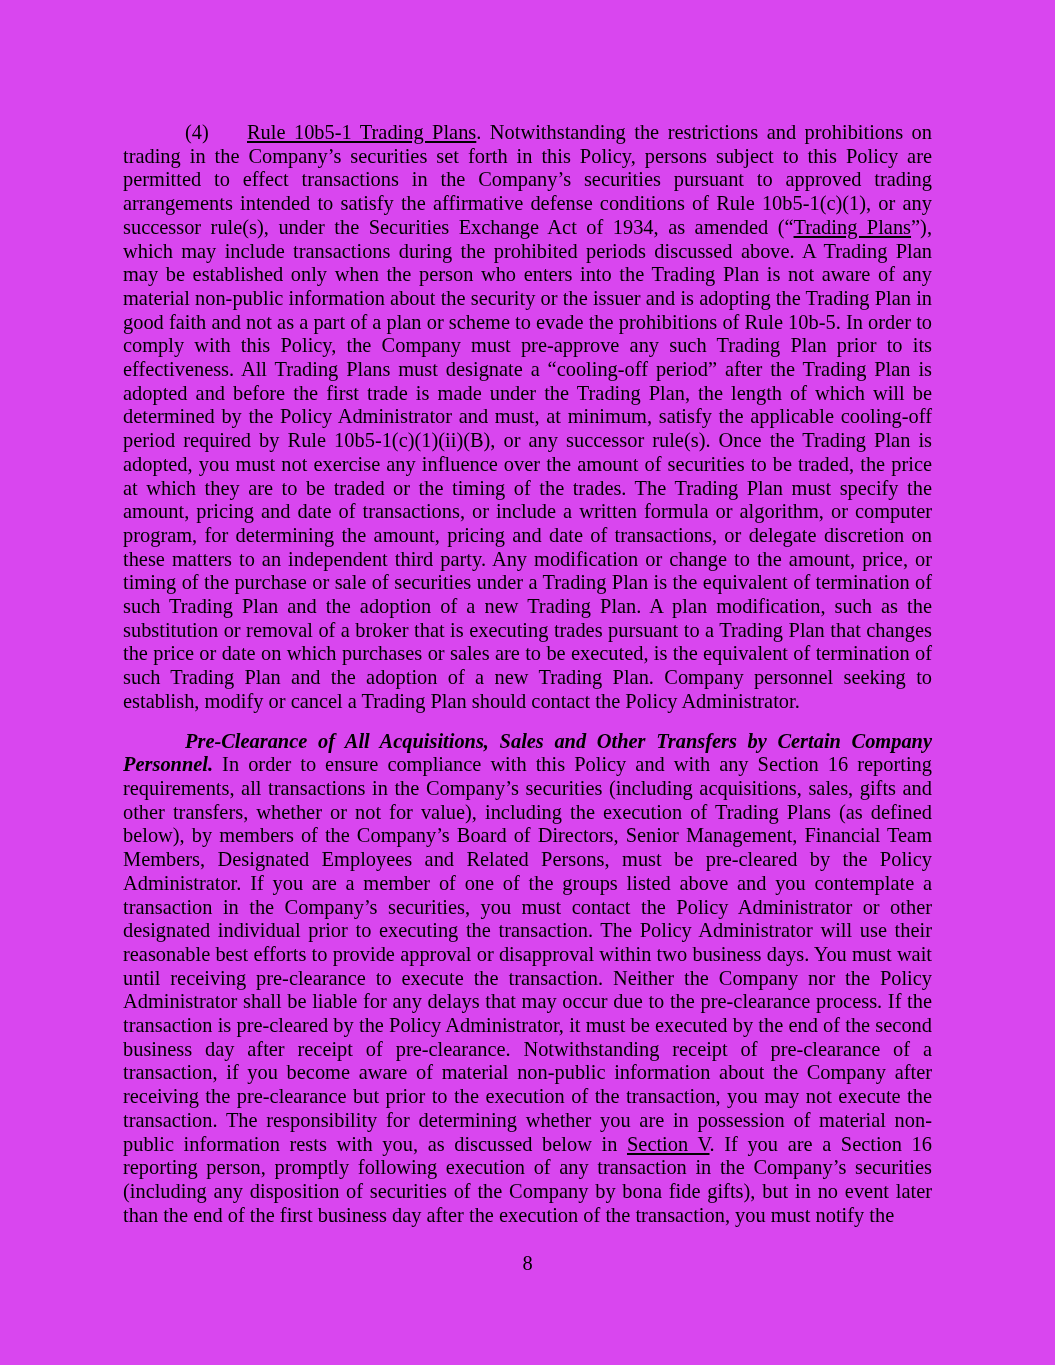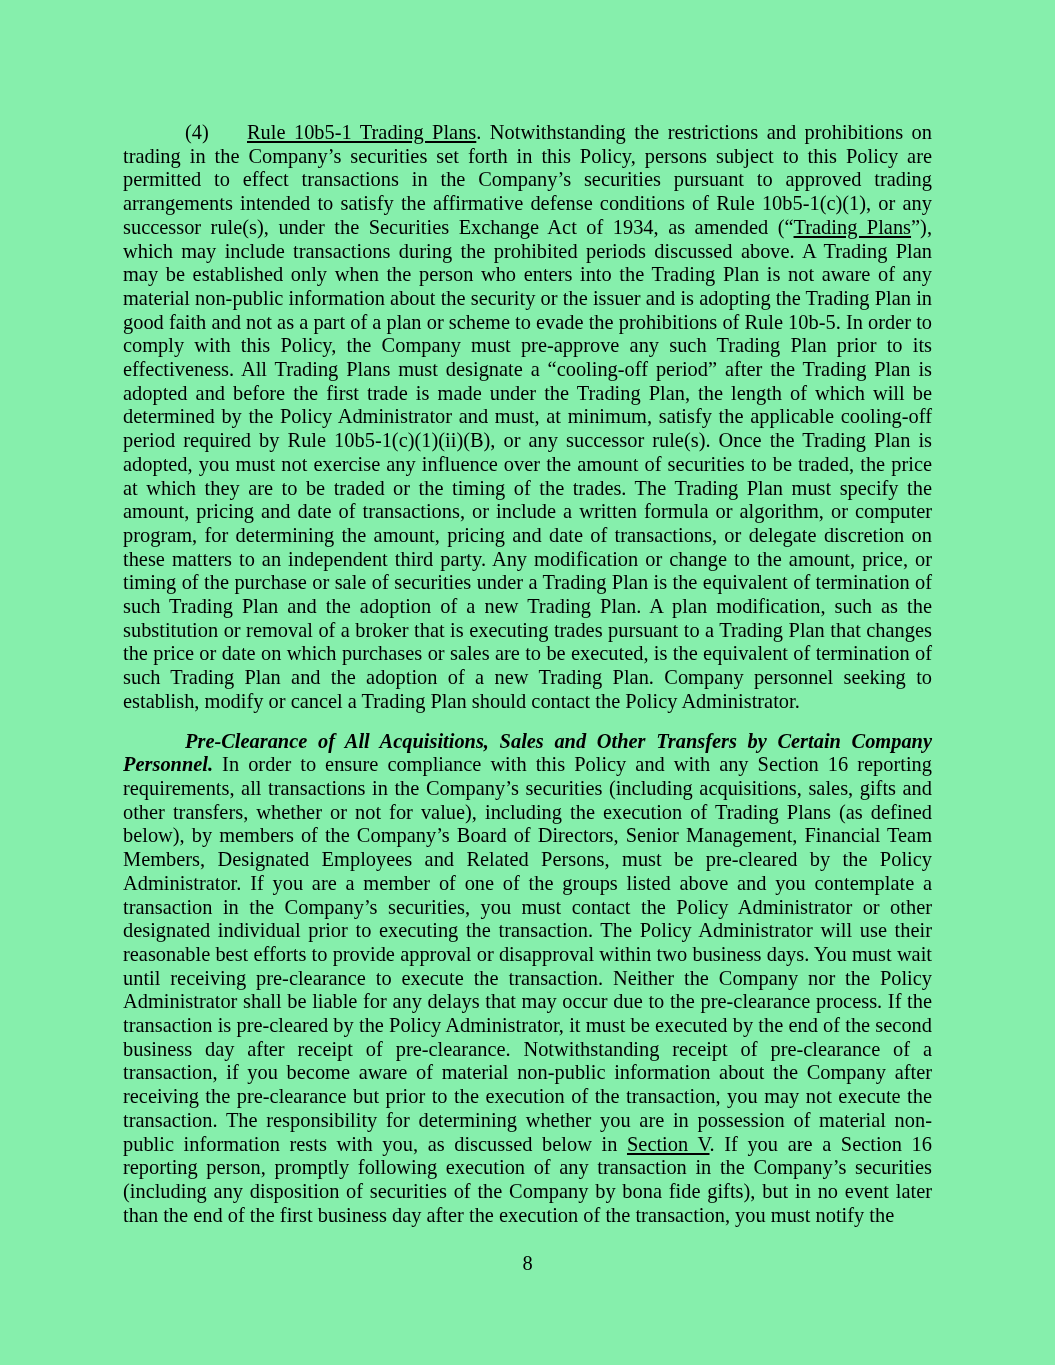--- a/index.html
+++ b/index.html
@@ -4,21 +4,21 @@
 <style>
   html, body {
     margin: 0;
     padding: 0;
     background: #ffffff;
   }
   .page {
     position: relative;
     width: 1055px;
     height: 1365px;
-    background: #86efac;
+    background: #d946ef;
     box-sizing: border-box;
     padding: 121px 123px 0 123px;
     font-family: "Liberation Serif", "DejaVu Serif", serif;
     font-size: 20.4px;
     line-height: 23.7px;
     color: #000000;
     overflow: hidden;
   }
   .content p {
     margin: 0 0 16px 0;

